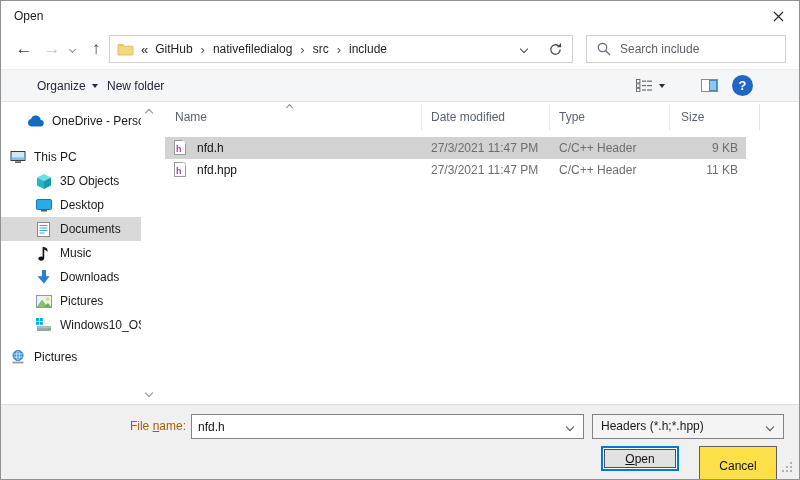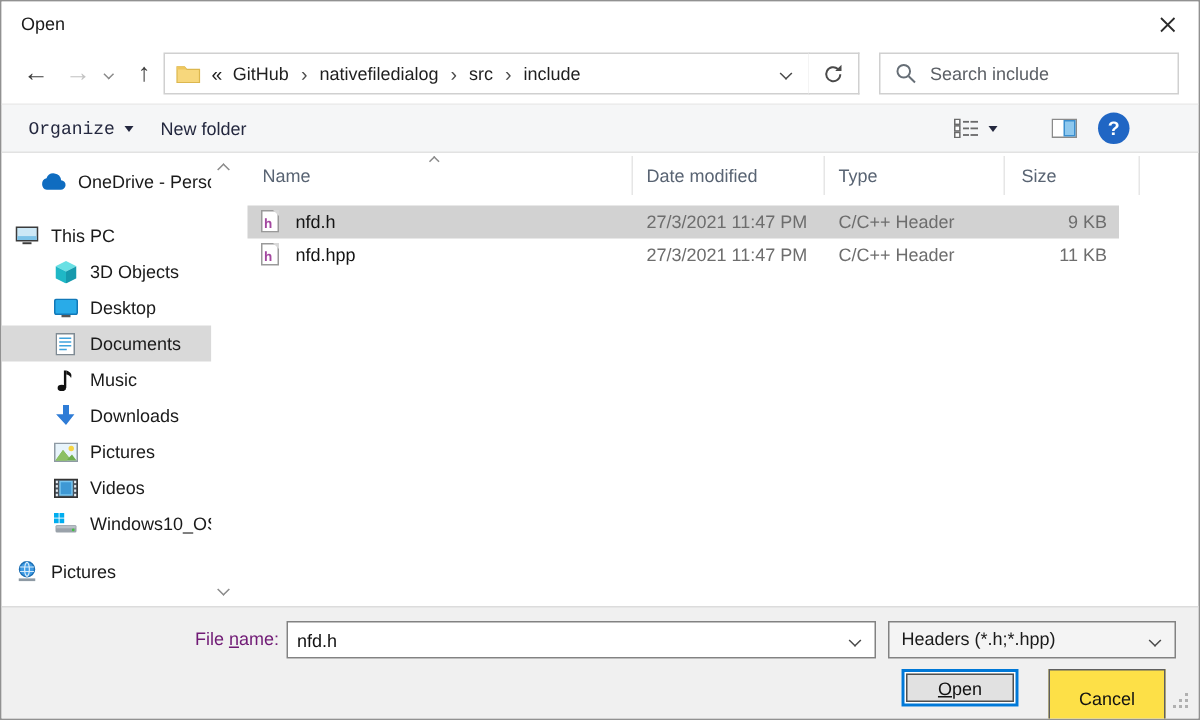--- a/index.html
+++ b/index.html
@@ -42,21 +42,21 @@
                border:1px solid #d0d0d0; background:#fff; display:flex; align-items:center;
                padding:0 8px 0 10px; gap:9px; }
   .searchbox input { border:none; outline:none; flex:1; font:12px "Liberation Sans",sans-serif;
                      color:#1f1f1f; background:transparent; }
   .searchbox input::placeholder { color:#5c6066; opacity:1; }
 
   
   .toolbar { position:absolute; top:68px; left:0; right:0; height:33px; background:#f5f6f7;
              border-top:1px solid #ececec; border-bottom:1px solid #e2e2e2; color:#24283f; }
   .tb-item { position:absolute; top:0; height:31px; display:flex; align-items:center; gap:6px; }
-  .tb-organize { left:18px;font-family:Liberation Mono, monospace; }
+  .tb-organize { left:36px; }
   .tb-newfolder { left:106px; }
   .tri { width:0; height:0; border-left:3.5px solid transparent; border-right:3.5px solid transparent;
          border-top:4.5px solid #24283f; display:inline-block; }
   .tb-views { left:635px; }
   .tb-preview { left:700px; }
   .tb-help { left:731px; }
   .helpcircle { width:21px; height:21px; border-radius:50%; background:#2066c4; color:#fff;
                 font-weight:bold; font-size:13px; display:flex; align-items:center; justify-content:center; }
 
   
@@ -95,21 +95,21 @@
            border:1px solid #9a9a9a; display:block; }
   .hfile i { position:absolute; left:1px; bottom:0px; font-style:normal; font-weight:bold;
              font-size:9px; color:#a3479f; line-height:9px; }
   .hfile::after { content:""; position:absolute; right:-1px; top:-1px; width:0; height:0;
                   border-left:4px solid transparent; border-top:4px solid #d8d8d8; }
 
   
   .footer { position:absolute; left:0; bottom:0; top:403px; right:0; background:#f0f0f0;
             border-top:1px solid #dcdcdc; }
   .fn-label { position:absolute; left:0; top:9px; width:185px; height:25px; line-height:25px;
-              text-align:right; color:#701a75;padding-left:11px; }
+              text-align:right; color:#a16207;padding-left:11px; }
   .u { text-decoration:underline; }
   .fn-combo { position:absolute; left:190px; top:9px; width:393px; height:25px; background:#fff;
               border:1px solid #828282; }
   .fn-combo input { position:absolute; left:0; top:0; width:370px; height:23px; border:none; outline:none;
                     padding-left:6px; font:12px "Liberation Sans",sans-serif; color:#111; background:transparent; }
   .combo-chev { position:absolute; right:10px; top:9px; }
   .ft-combo { position:absolute; left:591px; top:9px; width:192px; height:25px; background:#f4f4f4;
               border:1px solid #828282; }
   .ft-combo .val { position:absolute; left:8px; top:0; line-height:23px; color:#1a1a1a; }
 
@@ -287,40 +287,20 @@
             <rect x="0.5" y="0.5" width="15" height="12" fill="#e8f4fb" stroke="#8e9aa4"></rect>
             <circle cx="11.5" cy="4" r="1.8" fill="#f6d443"></circle>
             <path d="M1 12 6 5l4 5 2-2 3 4z" fill="#6fae4e"></path>
             <path d="M1 12 6 5l4 5-1.5 2z" fill="#8cc063"></path>
           </svg>
       </span>
       <span class="slabel">Pictures</span>
     </div>
     <div class="side-item lvl1">
       <span class="sicon">
-        <svg width="16" height="13" viewBox="0 0 16 13">
-            <rect x="0.5" y="0.5" width="15" height="12" fill="#4a5560" stroke="#333"></rect>
-            <rect x="3.5" y="1.5" width="9" height="10" fill="#79c6f0"></rect>
-            <rect x="4.5" y="2.5" width="7" height="8" fill="#3e98d4"></rect>
-            <g fill="#e8eef2">
-              <rect x="1.2" y="1.5" width="1.4" height="1.6"></rect>
-              <rect x="1.2" y="4.4" width="1.4" height="1.6"></rect>
-              <rect x="1.2" y="7.3" width="1.4" height="1.6"></rect>
-              <rect x="1.2" y="10.2" width="1.4" height="1.6"></rect>
-              <rect x="13.4" y="1.5" width="1.4" height="1.6"></rect>
-              <rect x="13.4" y="4.4" width="1.4" height="1.6"></rect>
-              <rect x="13.4" y="7.3" width="1.4" height="1.6"></rect>
-              <rect x="13.4" y="10.2" width="1.4" height="1.6"></rect>
-            </g>
-          </svg>
-      </span>
-      <span class="slabel">Videos</span>
-    </div>
-    <div class="side-item lvl1">
-      <span class="sicon">
         <svg width="16" height="14" viewBox="0 0 16 14">
             <g fill="#00adef">
               <rect x="0" y="0" width="3.1" height="3.1"></rect>
               <rect x="3.7" y="0" width="3.1" height="3.1"></rect>
               <rect x="0" y="3.7" width="3.1" height="3.1"></rect>
               <rect x="3.7" y="3.7" width="3.1" height="3.1"></rect>
             </g>
             <rect x="1" y="8" width="14" height="5" rx="1" fill="#9aa2aa"></rect>
             <rect x="1.6" y="8.4" width="12.8" height="1.8" fill="#b8bfc6"></rect>
             <circle cx="12.8" cy="11.3" r="0.9" fill="#3fc43f"></circle>

